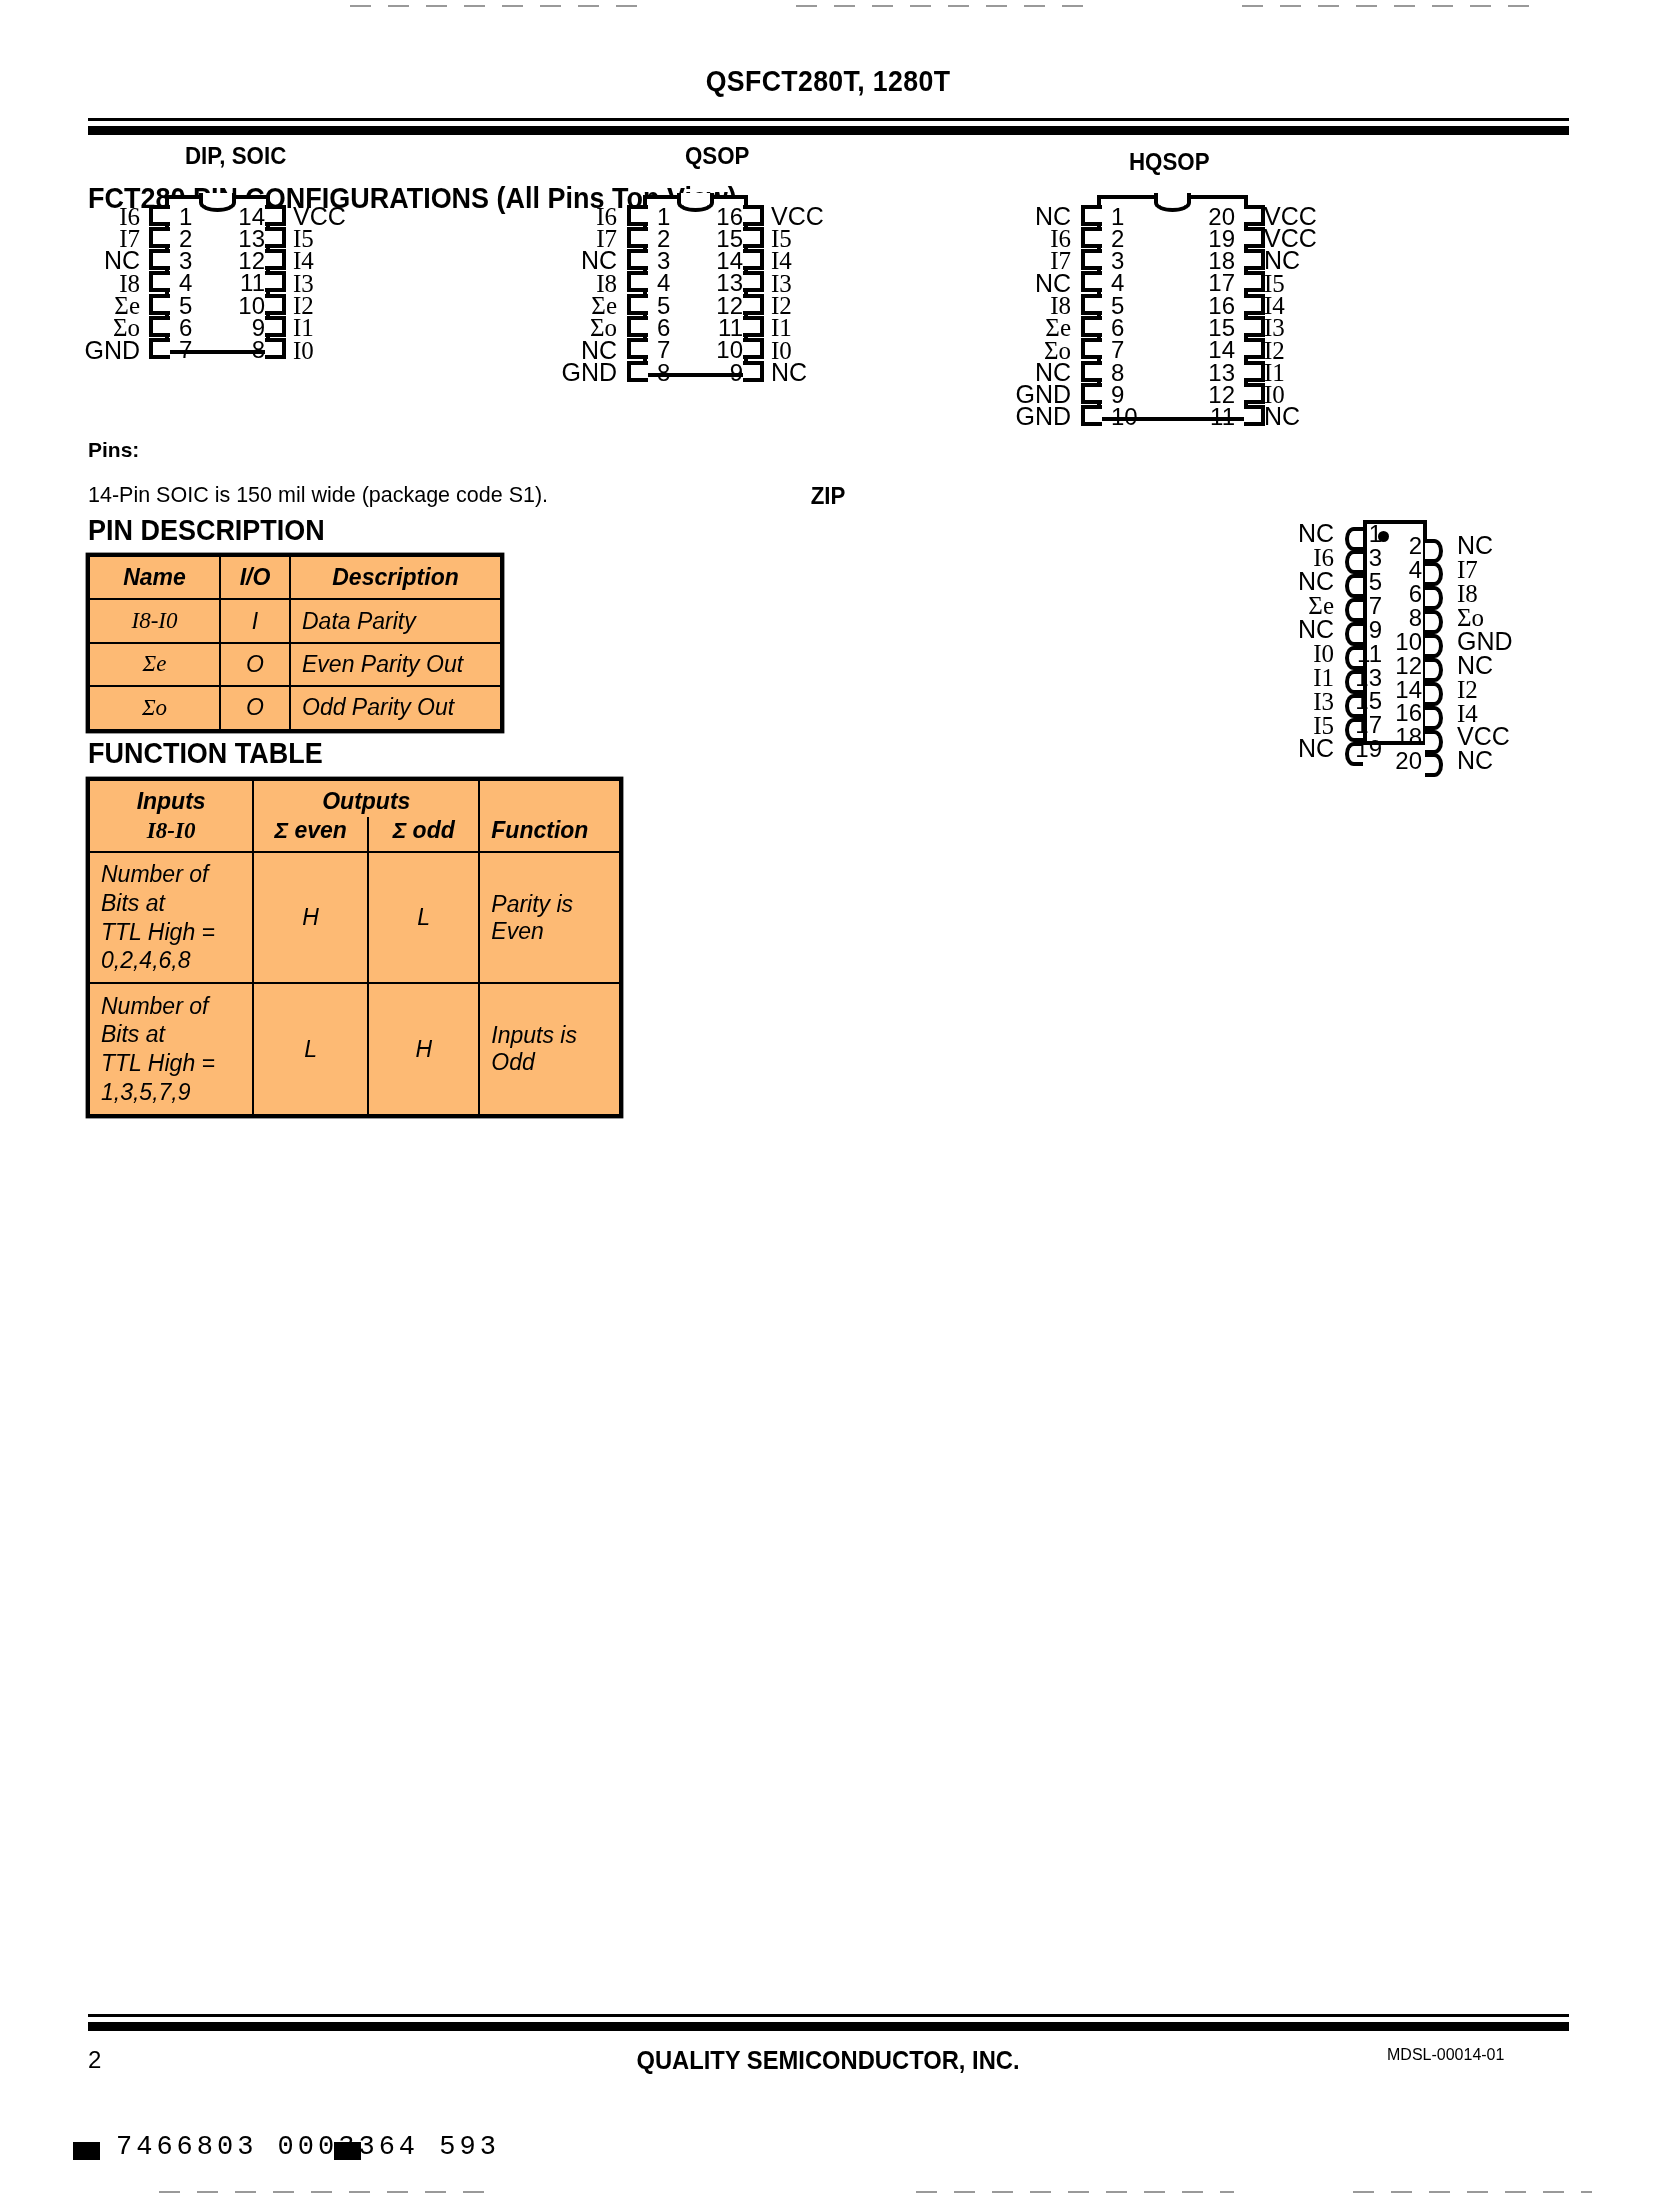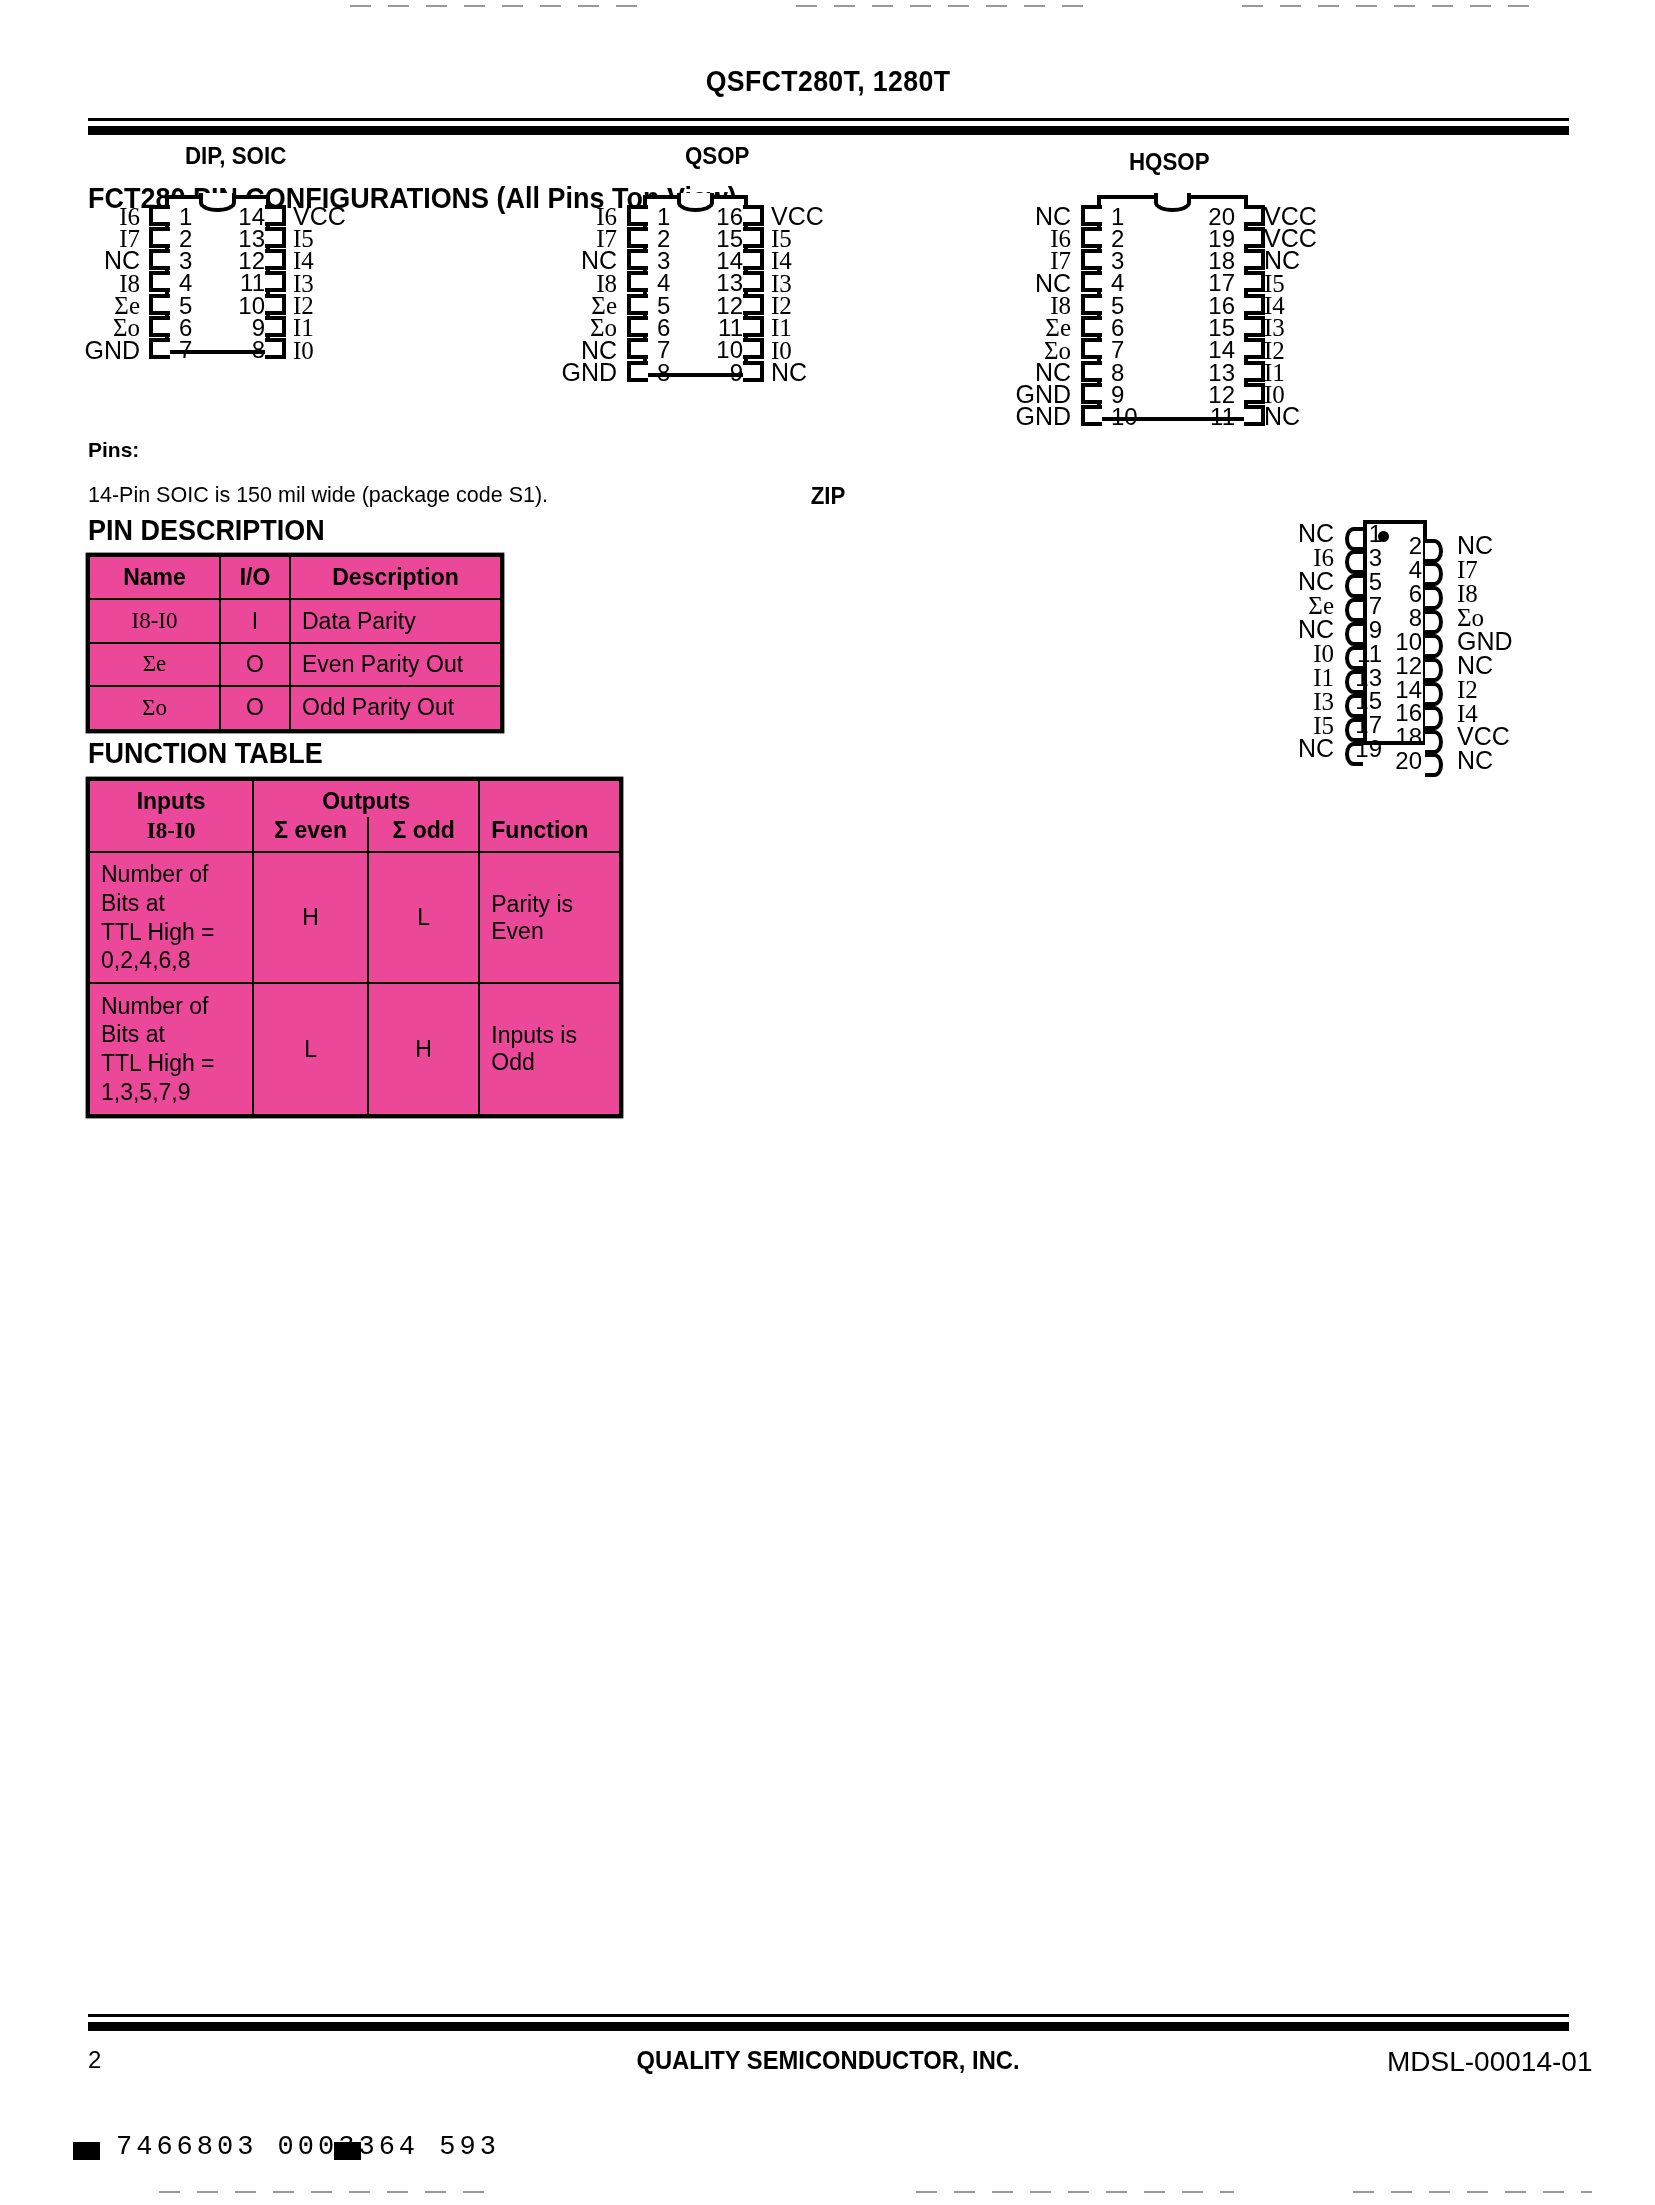--- a/index.html
+++ b/index.html
@@ -155,22 +155,23 @@
     position: absolute;
     font-size: 21.5px;
     font-family: "Liberation Sans", sans-serif;
     white-space: nowrap;
   }
 
   
   table.dt {
     position: absolute;
     border-collapse: collapse;
-    background: #ec4899;
-    font-family: "Liberation Sans", sans-serif;
+    background: #fdba74;
+    font-family: "Liberation Sans", sans-serif;
+    font-style: italic;
   }
   table.dt td, table.dt th {
     border: 2.4px solid #000;
     padding: 7.2px 11px;
     font-size: 23px;
     font-weight: normal;
     vertical-align: middle;
   }
   table.dt th { font-weight: bold; text-align: center; }
   .ctr { text-align: center; }
@@ -188,21 +189,21 @@
     position: absolute;
     left: 0; width: 1656px;
     text-align: center;
     font-weight: bold;
     font-size: 25px;
     font-family: "Liberation Sans", sans-serif;
     transform: scaleX(.95);
   }
   .foot-right {
     position: absolute;
-    font-size: 28px;
+    font-size: 16px;
     font-family: "Liberation Sans", sans-serif;
     white-space: nowrap;
   }
   .barcode {
     position: absolute;
     font-family: "Liberation Mono", monospace;
     font-size: 27px;
     letter-spacing: 4px;
     white-space: nowrap;
   }

